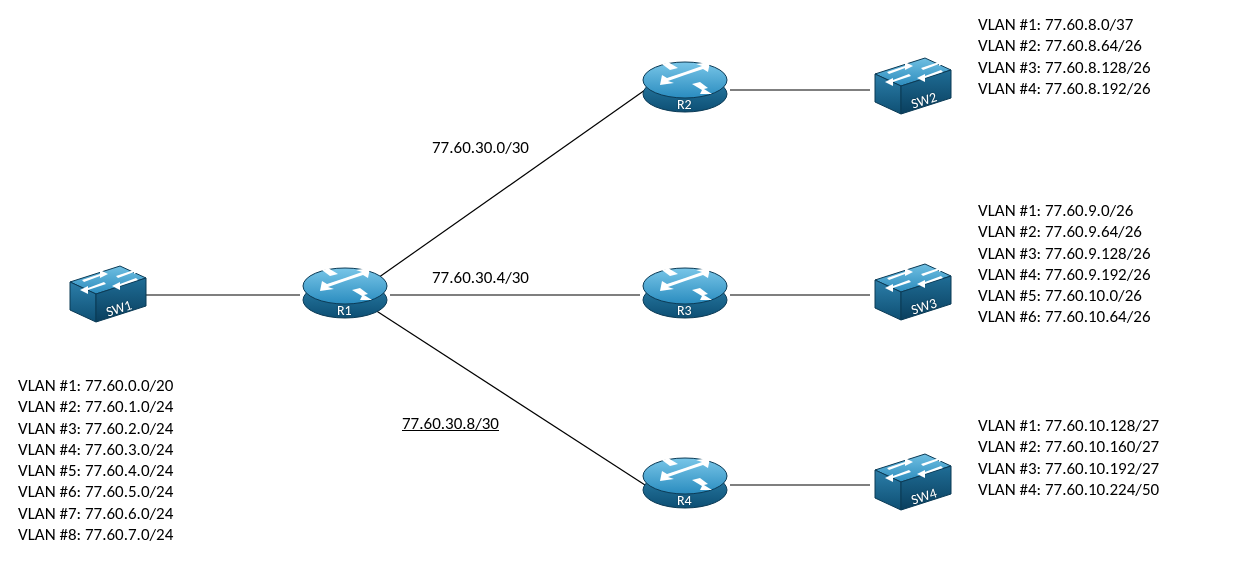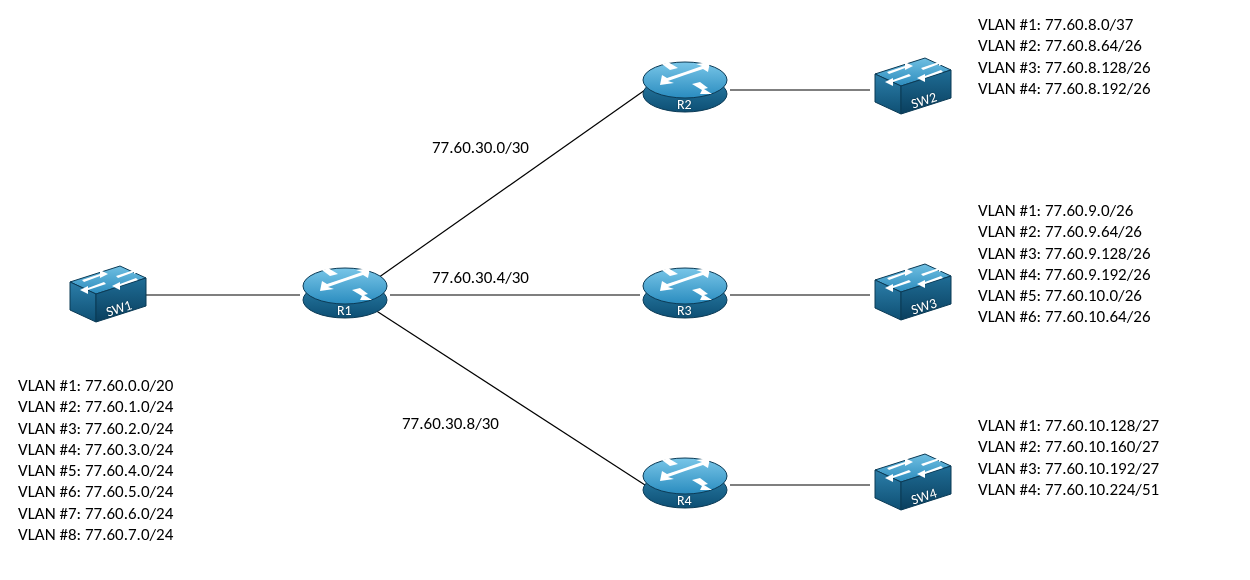--- a/index.html
+++ b/index.html
@@ -154,21 +154,21 @@
 
   <div class="node" style="left:865px; top:448px;">
     <svg viewBox="0 0 90 70">
         <use href="#switchSym"></use>
       </svg>
     <span class="device-label" style="left:46px; top:40px; transform:rotate(-18deg);">SW4</span>
   </div>
 
   <span class="link-label" style="left:432px; top:137px;">77.60.30.0/30</span>
   <span class="link-label" style="left:432px; top:267px;">77.60.30.4/30</span>
-  <span class="link-label" style="left:402px; top:413px;">77.60.30.8/30</span>
+  <span class="link-label" style="left:402px; top:413px;text-decoration:underline;">77.60.30.8/30</span>
 
   <div class="vlan-block" style="left:18px; top:375px;">
     <span class="vlan-line">VLAN #1: 77.60.0.0/20</span>
     <span class="vlan-line">VLAN #2: 77.60.1.0/24</span>
     <span class="vlan-line">VLAN #3: 77.60.2.0/24</span>
     <span class="vlan-line">VLAN #4: 77.60.3.0/24</span>
     <span class="vlan-line">VLAN #5: 77.60.4.0/24</span>
     <span class="vlan-line">VLAN #6: 77.60.5.0/24</span>
     <span class="vlan-line">VLAN #7: 77.60.6.0/24</span>
     <span class="vlan-line">VLAN #8: 77.60.7.0/24</span>
@@ -187,16 +187,16 @@
     <span class="vlan-line">VLAN #3: 77.60.9.128/26</span>
     <span class="vlan-line">VLAN #4: 77.60.9.192/26</span>
     <span class="vlan-line">VLAN #5: 77.60.10.0/26</span>
     <span class="vlan-line">VLAN #6: 77.60.10.64/26</span>
   </div>
 
   <div class="vlan-block" style="left:978px; top:415px;">
     <span class="vlan-line">VLAN #1: 77.60.10.128/27</span>
     <span class="vlan-line">VLAN #2: 77.60.10.160/27</span>
     <span class="vlan-line">VLAN #3: 77.60.10.192/27</span>
-    <span class="vlan-line">VLAN #4: 77.60.10.224/51</span>
+    <span class="vlan-line">VLAN #4: 77.60.10.224/50</span>
   </div>
 
 </div>
 
 </body></html>

